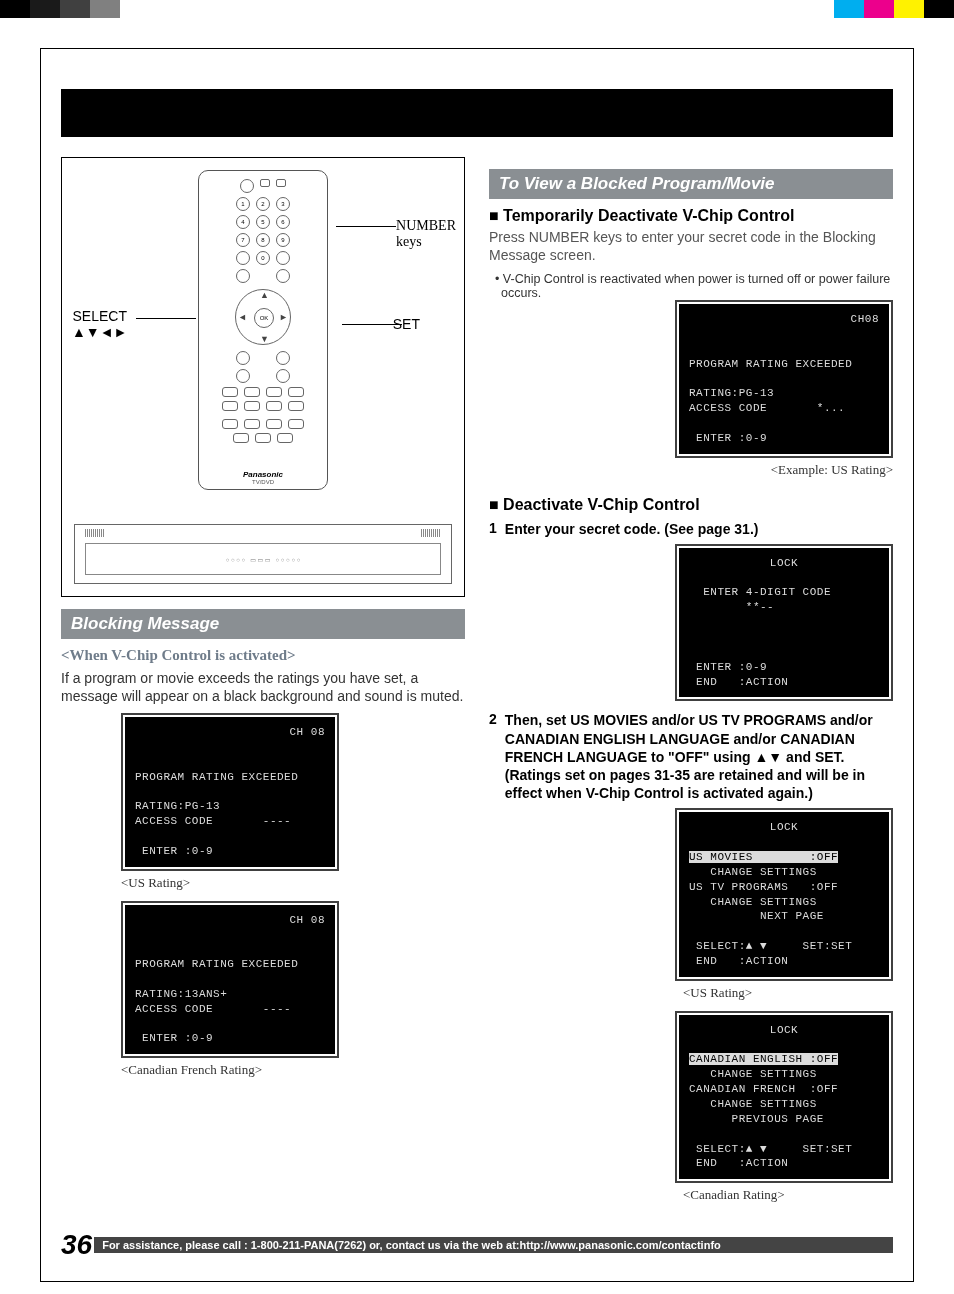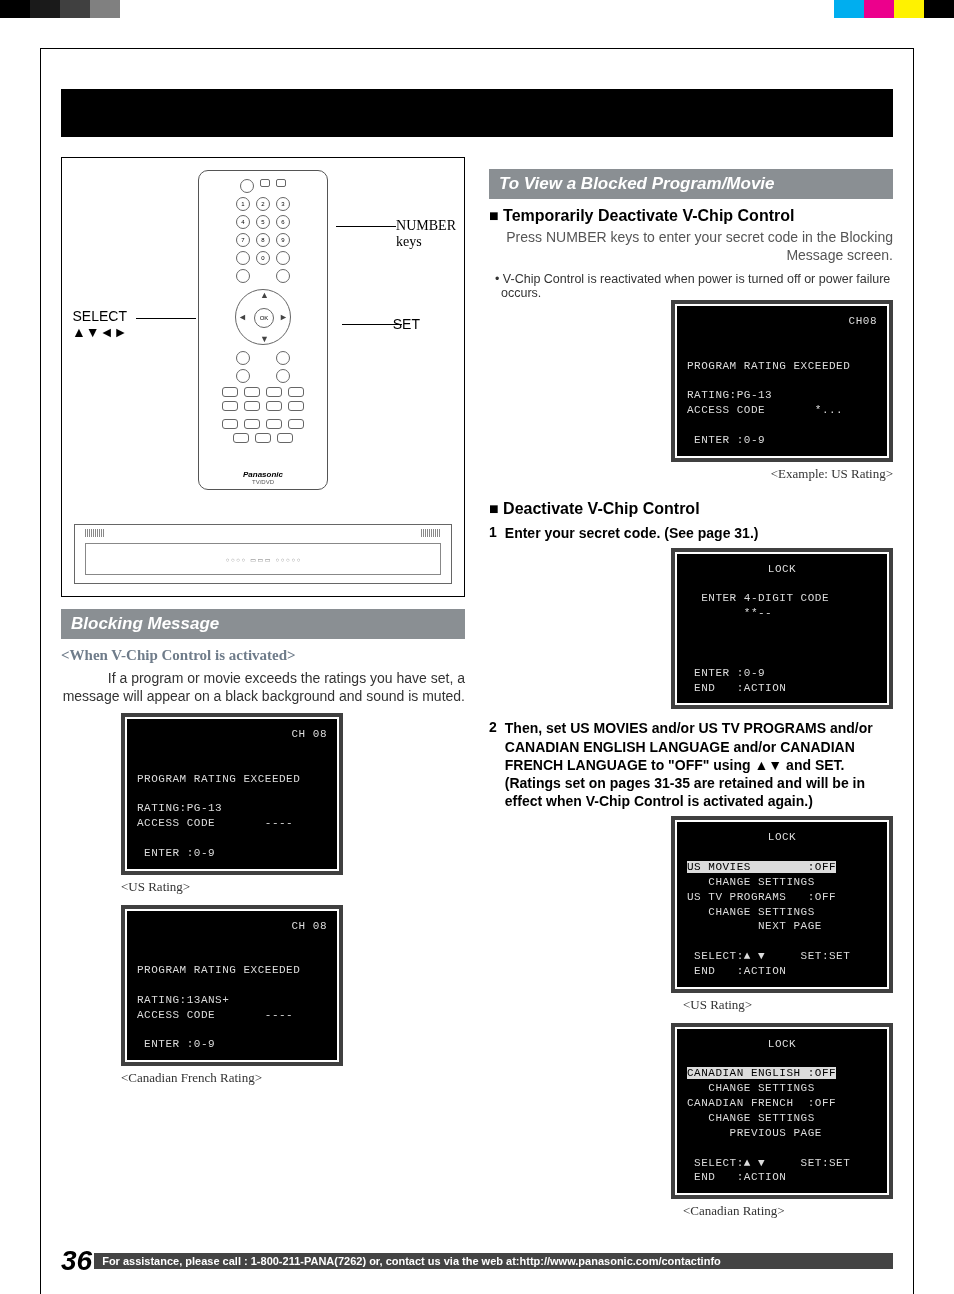--- a/index.html
+++ b/index.html
@@ -130,36 +130,35 @@
     color: #6f7c8a;
     font-weight: bold;
     font-size: 15px;
     margin: 6px 0;
   }
   .body-text {
     font-size: 14px;
     color: #333;
     margin-bottom: 8px;
     line-height: 1.25;
-    text-align: right;
   }
   .bullet-note { font-size: 12.5px; color:#333; margin-left: 6px; text-indent:-6px; padding-left:6px; }
 
   .osd {
     background: #000;
     color: #dcdcdc;
     font-family: "Courier New", monospace;
     font-size: 11px;
     line-height: 1.35;
     padding: 8px 10px;
     width: 210px;
     letter-spacing: 0.5px;
     white-space: pre;
   }
-  .osd-wrap { border: 4px solid #404040; padding: 2px; display:inline-block; }
+  .osd-wrap { border: 2px solid #404040; padding: 2px; display:inline-block; }
   .osd .inv { background:#dcdcdc; color:#000; }
   .caption {
     font-family: "Times New Roman", serif;
     font-size: 13px;
     color: #333;
     margin: 4px 0 10px 0;
     clear: both;
   }
   .caption.right { text-align: right; }
 

